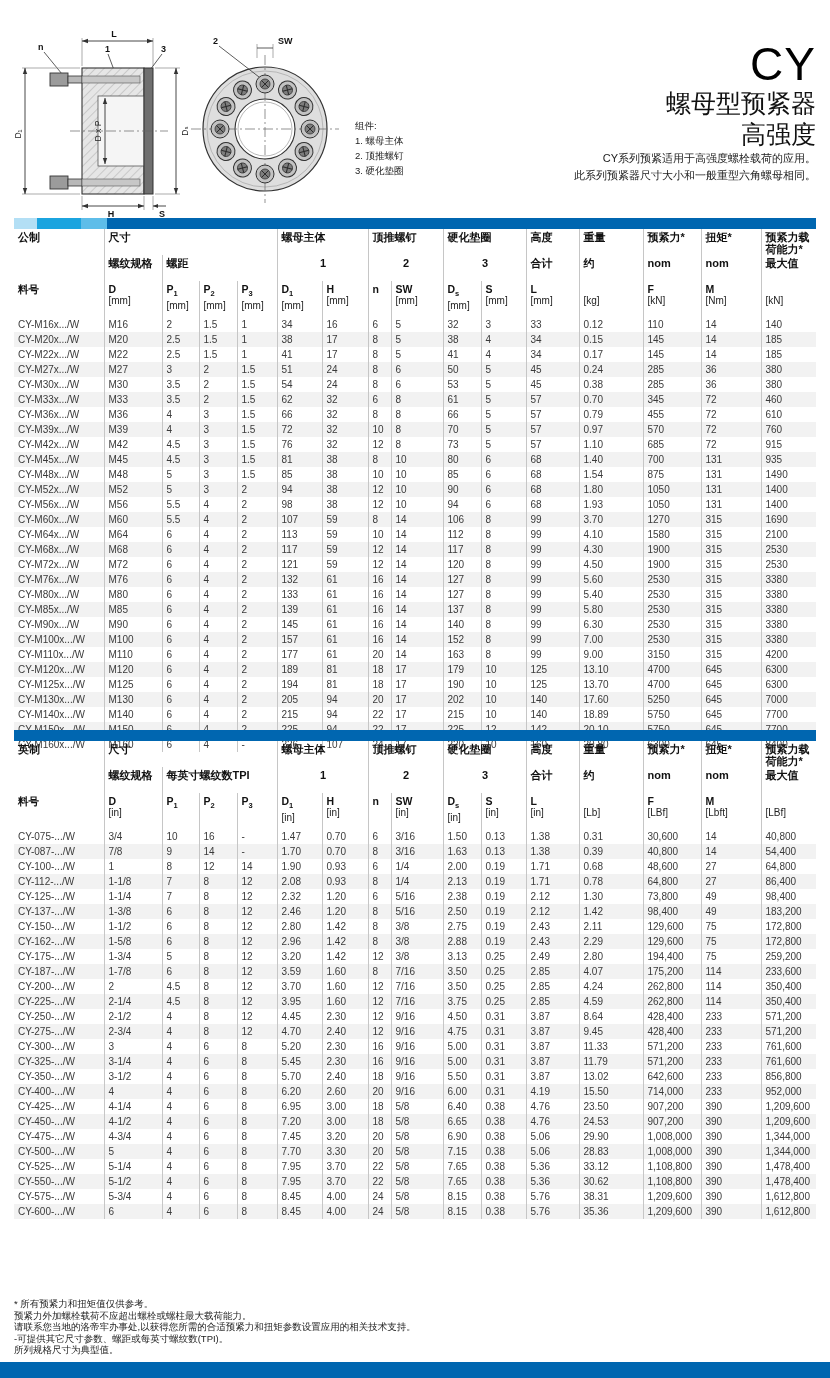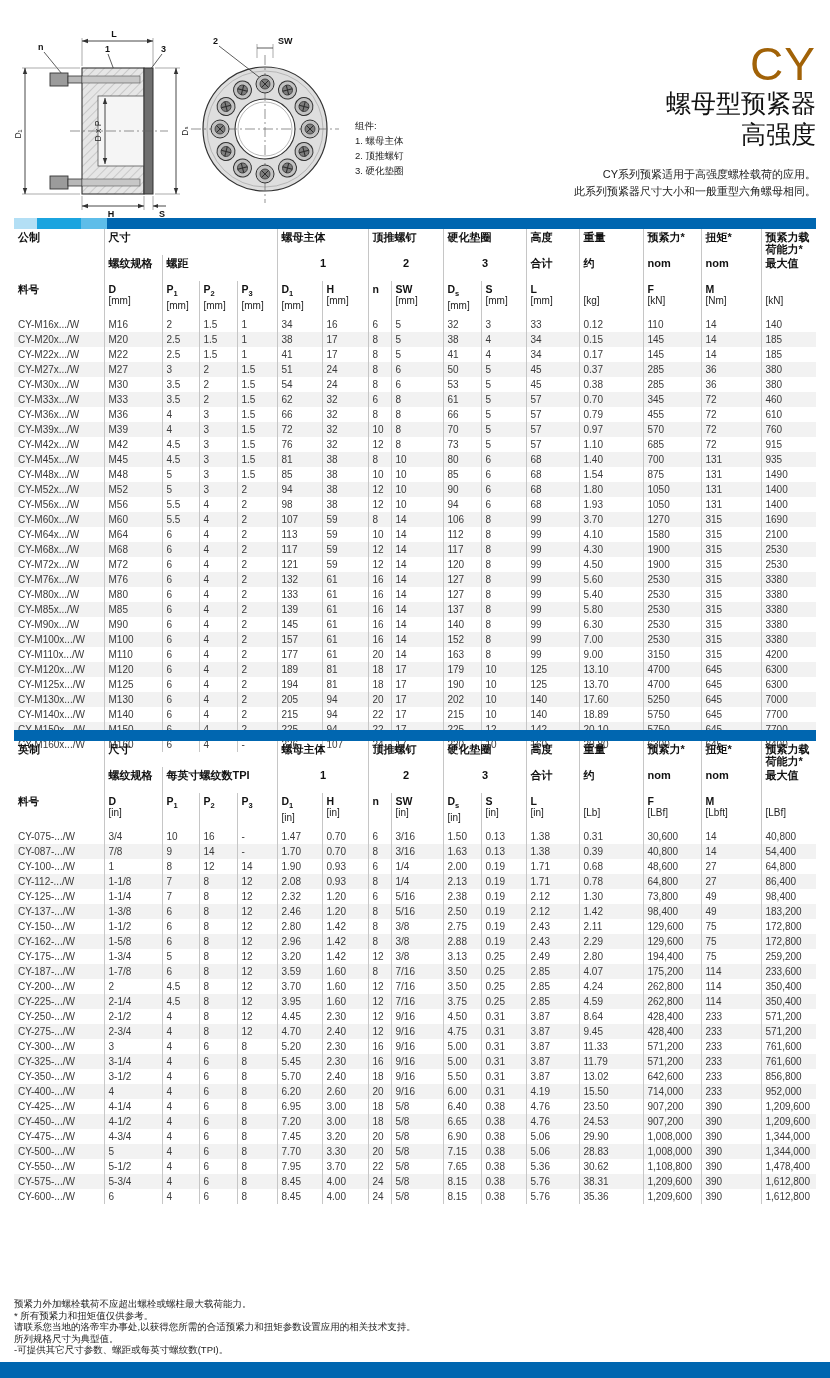--- a/index.html
+++ b/index.html
@@ -4,23 +4,23 @@
 <style>
   html,body{margin:0;padding:0;}
   body{
     width:830px;height:1378px;position:relative;overflow:hidden;background:#ffffff;
     font-family:"Liberation Sans","DejaVu Sans",sans-serif;color:#222;
   }
   
   .drawing{position:absolute;left:10px;top:26px;width:470px;height:192px;}
   .legend{position:absolute;left:345px;top:92px;font-size:9.5px;line-height:15px;color:#222;}
   .title-block{position:absolute;right:14px;top:40px;text-align:right;}
-  .title-code{font-size:46px;line-height:48px;font-weight:400;color:#a16207;letter-spacing:1px;}
+  .title-code{font-size:46px;line-height:48px;font-weight:400;color:#000000;letter-spacing:1px;}
   .title-line{font-size:25px;line-height:31px;font-weight:400;color:#111;}
-  .title-desc{margin-top:16px;font-size:11px;line-height:17px;color:#222;}
+  .title-desc{margin-top:0;font-size:11px;line-height:17px;color:#222;}
   
   .bar{width:802px;height:11px;display:flex;}
   .bar .seg1{width:23px;height:100%;}
   .bar .seg2{width:44px;height:100%;}
   .bar .seg3{width:26px;height:100%;}
   .bar .seg4{flex:1;height:100%;}
   .bar.solid{display:block;}
   .bottom-bar{position:absolute;left:0;bottom:0;width:830px;height:16px;}
   
   .metric-section{position:absolute;left:14px;top:218px;width:802px;}
@@ -347,21 +347,21 @@
           <td>3</td>
           <td>2</td>
           <td>1.5</td>
           <td>51</td>
           <td>24</td>
           <td>8</td>
           <td>6</td>
           <td>50</td>
           <td>5</td>
           <td>45</td>
-          <td>0.37</td>
+          <td>0.24</td>
           <td>285</td>
           <td>36</td>
           <td>380</td>
         </tr>
         <tr>
           <td>CY-M30x.../W</td>
           <td>M30</td>
           <td>3.5</td>
           <td>2</td>
           <td>1.5</td>
@@ -1318,20 +1318,38 @@
           <td>5/8</td>
           <td>7.15</td>
           <td>0.38</td>
           <td>5.06</td>
           <td>28.83</td>
           <td>1,008,000</td>
           <td>390</td>
           <td>1,344,000</td>
         </tr>
         <tr>
+          <td>CY-525-.../W</td>
+          <td>5-1/4</td>
+          <td>4</td>
+          <td>6</td>
+          <td>8</td>
+          <td>7.95</td>
+          <td>3.70</td>
+          <td>22</td>
+          <td>5/8</td>
+          <td>7.65</td>
+          <td>0.38</td>
+          <td>5.36</td>
+          <td>33.12</td>
+          <td>1,108,800</td>
+          <td>390</td>
+          <td>1,478,400</td>
+        </tr>
+        <tr>
           <td>CY-550-.../W</td>
           <td>5-1/2</td>
           <td>4</td>
           <td>6</td>
           <td>8</td>
           <td>7.95</td>
           <td>3.70</td>
           <td>22</td>
           <td>5/8</td>
           <td>7.65</td>
@@ -1376,20 +1394,20 @@
           <td>35.36</td>
           <td>1,209,600</td>
           <td>390</td>
           <td>1,612,800</td>
         </tr>
       </tbody>
   </table>
 </div>
 
 <div class="footnotes">
+    <div class="list-line">* 所有预紧力和扭矩值仅供参考。</div>
     <div class="list-line">预紧力外加螺栓载荷不应超出螺栓或螺柱最大载荷能力。</div>
-    <div class="list-line">* 所有预紧力和扭矩值仅供参考。</div>
     <div class="list-line">请联系您当地的洛帝牢办事处,以获得您所需的合适预紧力和扭矩参数设置应用的相关技术支持。</div>
+    <div class="list-line">-可提供其它尺寸参数、螺距或每英寸螺纹数(TPI)。</div>
     <div class="list-line">所列规格尺寸为典型值。</div>
-    <div class="list-line">-可提供其它尺寸参数、螺距或每英寸螺纹数(TPI)。</div>
   </div>
 
 <div class="bottom-bar" style="background: rgb(0, 102, 176);"></div>
 
 </body></html>

